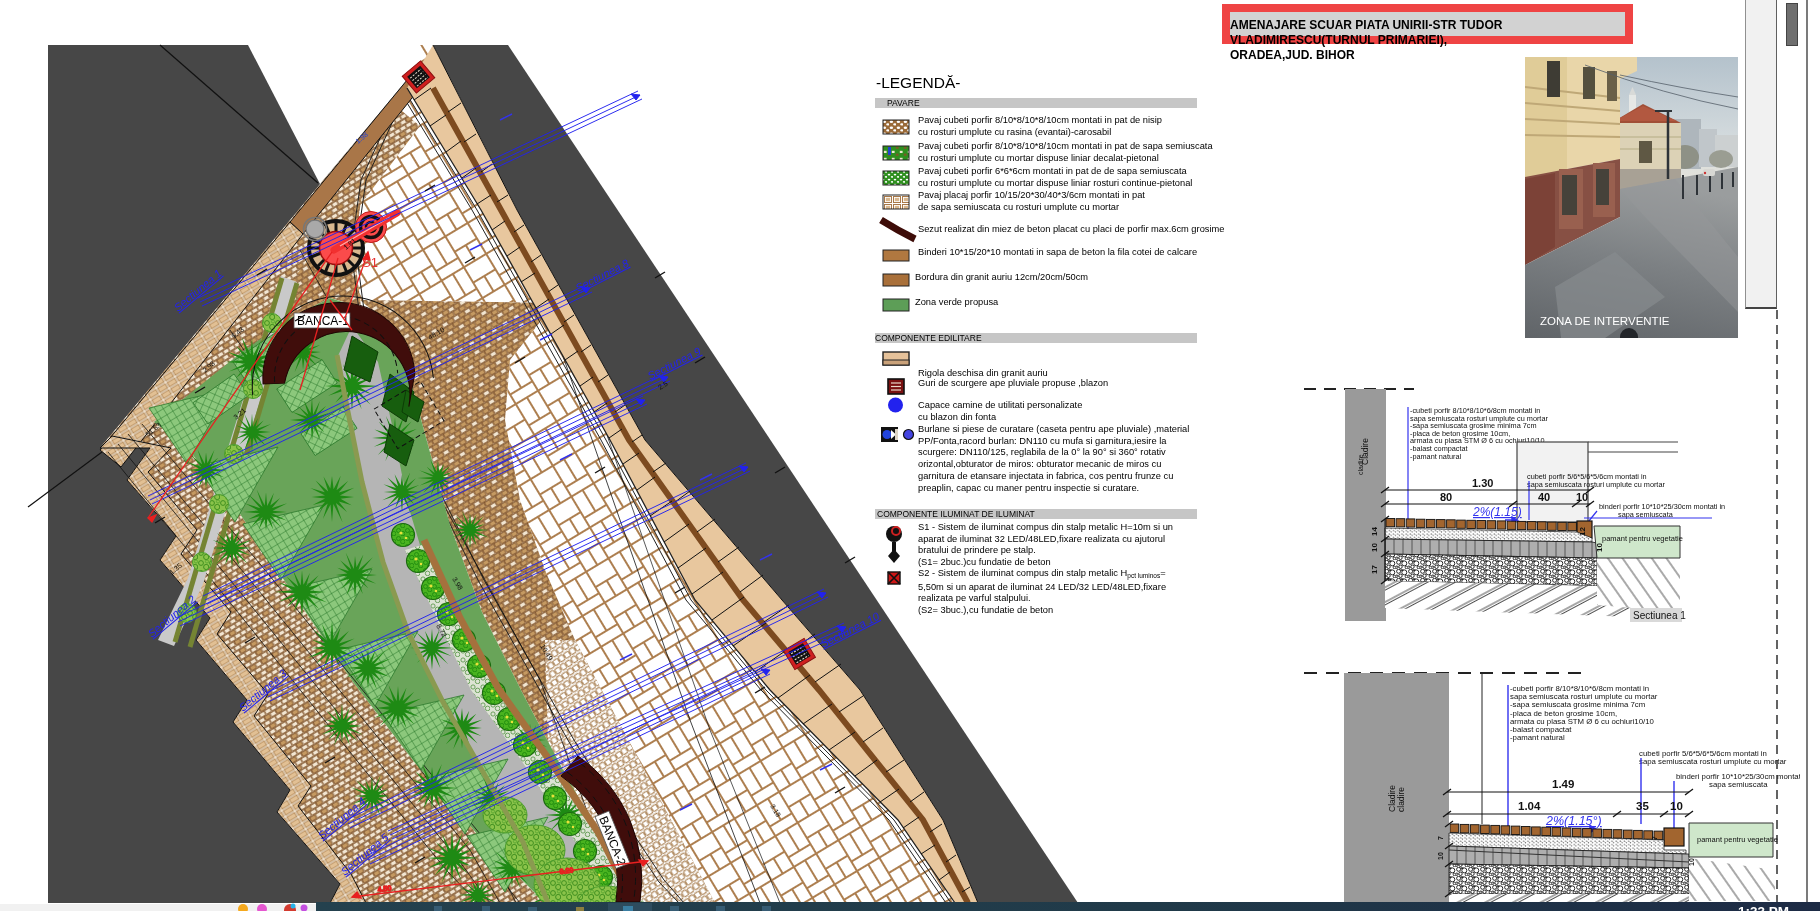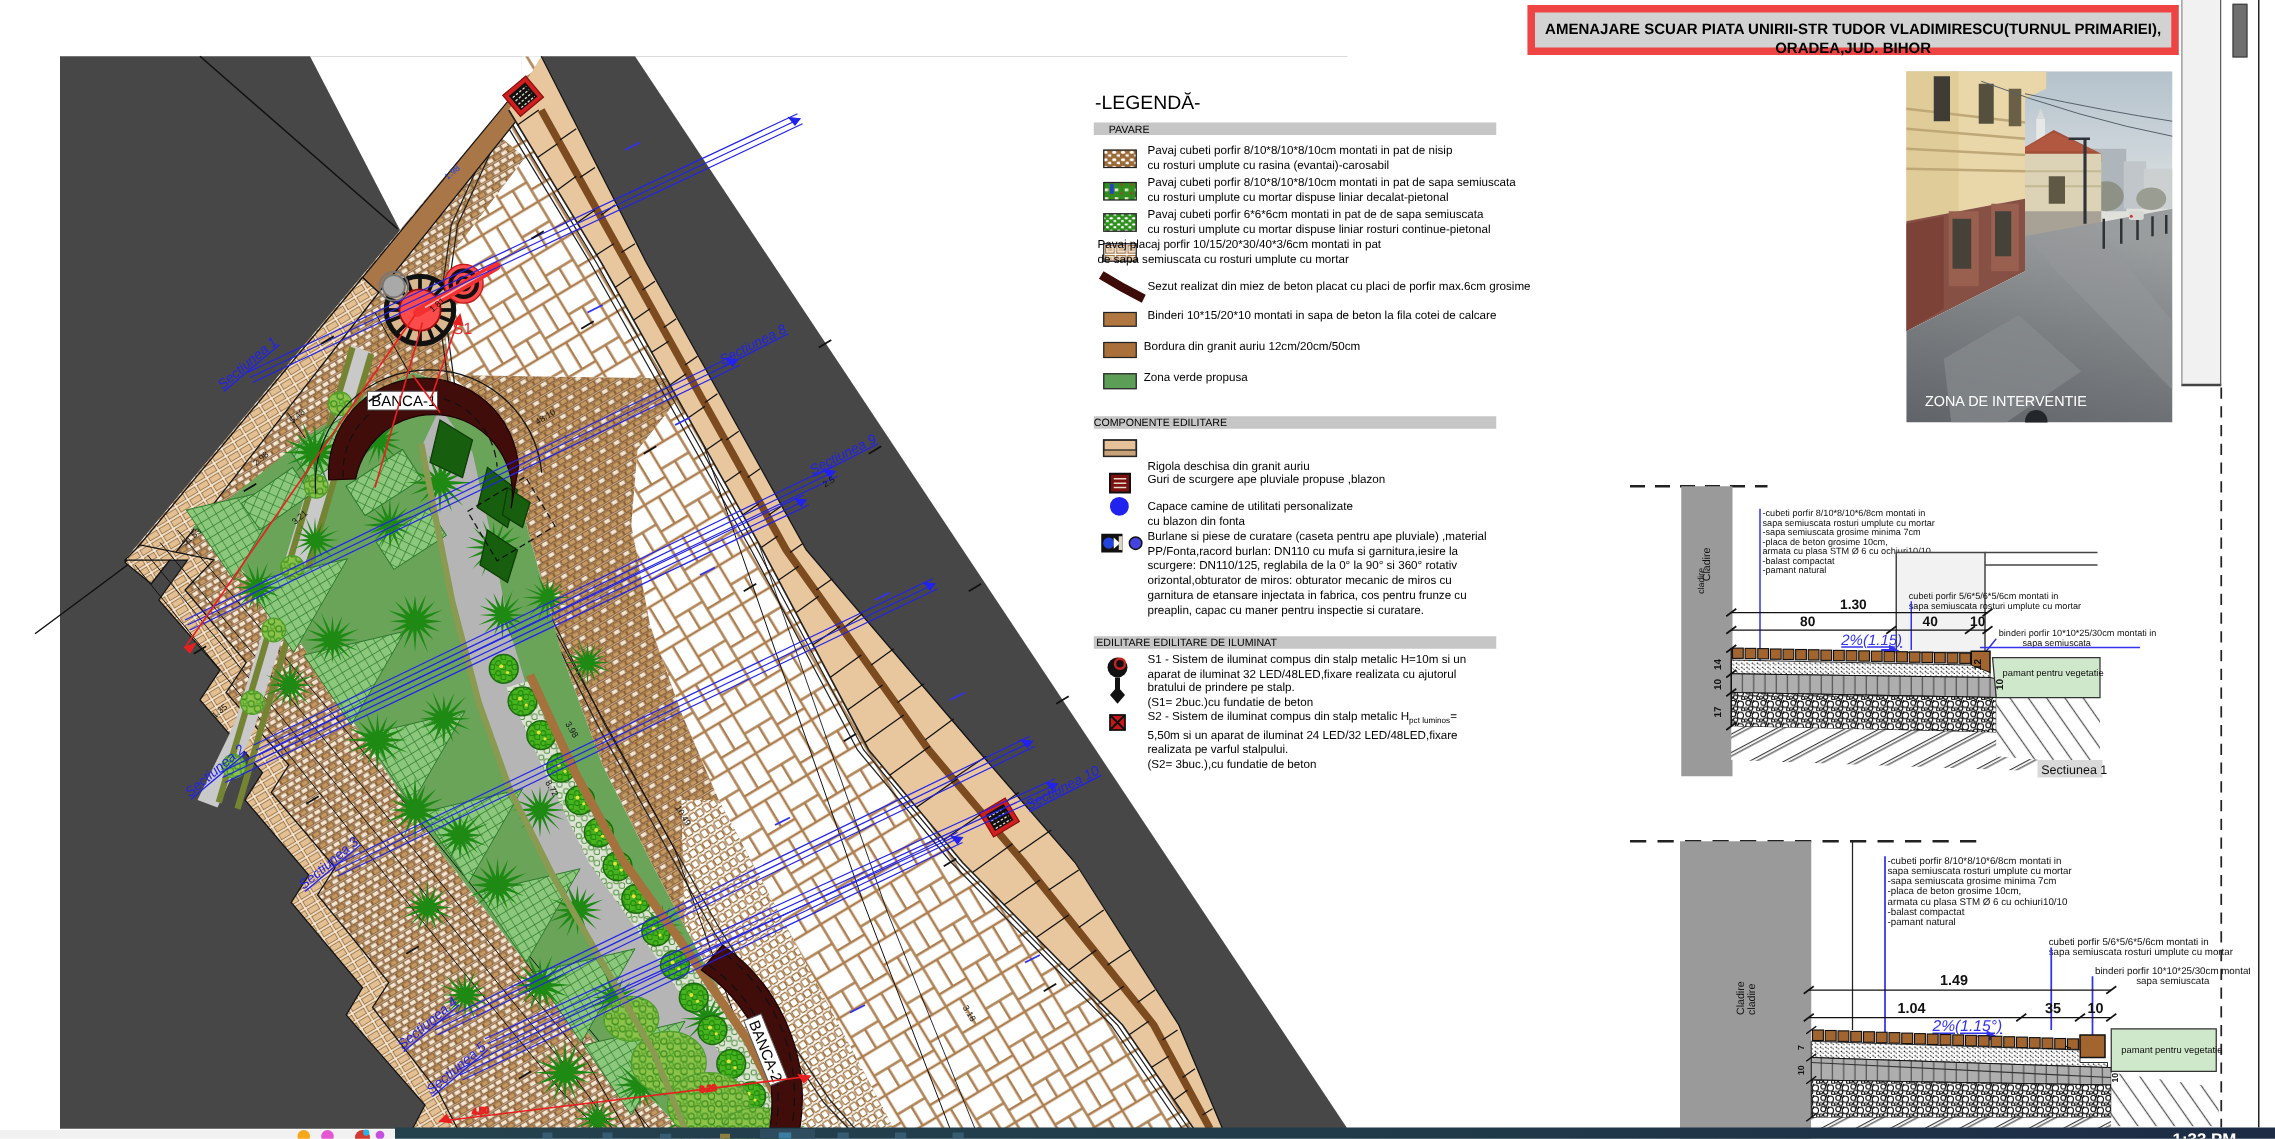--- a/index.html
+++ b/index.html
@@ -544,21 +544,21 @@
       <line x1="425" y1="191" x2="435" y2="185"></line>
       <line x1="465" y1="263" x2="475" y2="257"></line>
       <line x1="515" y1="363" x2="525" y2="357"></line>
       <line x1="595" y1="473" x2="605" y2="467"></line>
       <line x1="675" y1="593" x2="685" y2="587"></line>
       <line x1="755" y1="693" x2="765" y2="687"></line>
       <line x1="835" y1="793" x2="845" y2="787"></line>
     </g>
 </svg>
 
-<div class="abs" style="left:1222px;top:4px;width:521px;height:40px;background:#d2d2d2;border:6px solid #ef4444;text-align:center;font-weight:bold;font-size:12px;line-height:15px;padding-top:6px;box-sizing:border-box">AMENAJARE SCUAR PIATA UNIRII-STR TUDOR VLADIMIRESCU(TURNUL PRIMARIEI),<br>ORADEA,JUD. BIHOR</div>
+<div class="abs" style="left:1222px;top:4px;width:411px;height:40px;background:#d2d2d2;border:8px solid #ef4444;font-weight:bold;font-size:12px;line-height:15px;padding-top:6px;box-sizing:border-box">AMENAJARE SCUAR PIATA UNIRII-STR TUDOR VLADIMIRESCU(TURNUL PRIMARIEI),<br>ORADEA,JUD. BIHOR</div>
 
 <div class="abs" style="left:876px;top:74px;font-size:15.5px;font-weight:normal">-LEGENDĂ-</div>
 
 <div class="abs" style="left:875px;top:98px;width:322px;height:10px;background:#c6c6c6;font-size:8.5px;line-height:10px;padding-left:12px;box-sizing:border-box">PAVARE</div>
 <svg class="abs" style="left:875px;top:108px" width="325" height="240">
   <defs>
     <pattern id="lgcob" width="7" height="6" patternUnits="userSpaceOnUse">
       <rect width="7" height="6" fill="#9a6a38"></rect>
       <ellipse cx="2.4" cy="1.8" rx="1.7" ry="1.2" fill="#fff"></ellipse>
       <ellipse cx="5.8" cy="4.4" rx="1.6" ry="1.1" fill="#fff"></ellipse>
@@ -594,21 +594,21 @@
   <rect x="8" y="142" width="26" height="11" fill="#b07840" stroke="#222" stroke-width="1"></rect>
 
   <rect x="8" y="166" width="26" height="12" fill="#a9703a" stroke="#222" stroke-width="1"></rect>
 
   <rect x="8" y="191" width="26" height="12" fill="#5d9e57" stroke="#222" stroke-width="1"></rect>
 </svg>
 
 <div class="abs lt" style="left:918px;top:115px;width:290px">Pavaj cubeti porfir 8/10*8/10*8/10cm montati in pat de nisip<br>cu rosturi umplute cu rasina (evantai)-carosabil</div>
 <div class="abs lt" style="left:918px;top:141px;width:300px">Pavaj cubeti porfir 8/10*8/10*8/10cm montati in pat de sapa semiuscata<br>cu rosturi umplute cu mortar dispuse liniar decalat-pietonal</div>
 <div class="abs lt" style="left:918px;top:166px;width:300px">Pavaj cubeti porfir 6*6*6cm montati in pat de de sapa semiuscata<br>cu rosturi umplute cu mortar dispuse liniar rosturi continue-pietonal</div>
-<div class="abs lt" style="left:878px;top:190px;width:290px">Pavaj placaj porfir 10/15/20*30/40*3/6cm montati in pat<br>de sapa semiuscata cu rosturi umplute cu mortar</div>
+<div class="abs lt" style="left:918px;top:190px;width:290px">Pavaj placaj porfir 10/15/20*30/40*3/6cm montati in pat<br>de sapa semiuscata cu rosturi umplute cu mortar</div>
 <div class="abs lt" style="left:918px;top:224px;width:310px">Sezut realizat din miez de beton placat cu placi de porfir max.6cm grosime</div>
 <div class="abs lt" style="left:918px;top:247px;width:310px">Binderi 10*15/20*10 montati in sapa de beton la fila cotei de calcare</div>
 <div class="abs lt" style="left:915px;top:272px;width:310px">Bordura din granit auriu 12cm/20cm/50cm</div>
 <div class="abs lt" style="left:915px;top:297px;width:310px">Zona verde propusa</div>
 
 <div class="abs" style="left:875px;top:333px;width:322px;height:10px;background:#c6c6c6;font-size:8.5px;line-height:10px;padding-left:0;box-sizing:border-box">COMPONENTE EDILITARE</div>
 <svg class="abs" style="left:875px;top:343px" width="325" height="260">
 
   <rect x="8" y="9" width="26" height="13" fill="#e6c29a" stroke="#222" stroke-width="1.4"></rect>
   <rect x="8" y="17" width="26" height="5" fill="#caa27a" stroke="#222" stroke-width="1"></rect>
@@ -630,21 +630,21 @@
       <polygon points="16,87 21,91.5 16,96" fill="#fff"></polygon>
   <rect x="20" y="86" width="3" height="11" fill="#dcd4c4"></rect>
   <circle cx="33.5" cy="91.5" r="5" fill="#4444e0" stroke="#111" stroke-width="1.2"></circle>
     </g>
 </svg>
 <div class="abs lt" style="left:918px;top:368px;width:300px">Rigola deschisa din granit auriu</div>
 <div class="abs lt" style="left:918px;top:378px;width:300px">Guri de scurgere ape pluviale propuse ,blazon</div>
 <div class="abs lt" style="left:918px;top:400px;width:300px">Capace camine de utilitati personalizate<br>cu blazon din fonta</div>
 <div class="abs lt" style="left:918px;top:424px;width:300px">Burlane si piese de curatare (caseta pentru ape pluviale) ,material<br>PP/Fonta,racord burlan: DN110 cu mufa si garnitura,iesire la<br>scurgere: DN110/125, reglabila de la 0° la 90° si 360° rotativ<br>orizontal,obturator de miros: obturator mecanic de miros cu<br>garnitura de etansare injectata in fabrica, cos pentru frunze cu<br>preaplin, capac cu maner pentru inspectie si curatare.</div>
 
-<div class="abs" style="left:875px;top:509px;width:322px;height:10px;background:#c6c6c6;font-size:8.5px;line-height:10px;padding-left:2px;box-sizing:border-box">EDILITARE EDILITARE DE ILUMINAT</div>
+<div class="abs" style="left:875px;top:509px;width:322px;height:10px;background:#c6c6c6;font-size:8.5px;line-height:10px;padding-left:2px;box-sizing:border-box">COMPONENTE ILUMINAT DE ILUMINAT</div>
 <svg class="abs" style="left:875px;top:519px" width="60" height="90">
 
   <g>
       <circle cx="19" cy="15" r="8" fill="#111"></circle>
       <circle cx="21" cy="12" r="4" fill="none" stroke="#cc2020" stroke-width="2"></circle>
   <rect x="17" y="23" width="4" height="10" fill="#111"></rect>
       <polygon points="19,30 25,37 19,44 13,37" fill="#111"></polygon>
     </g>
 
   <g>

